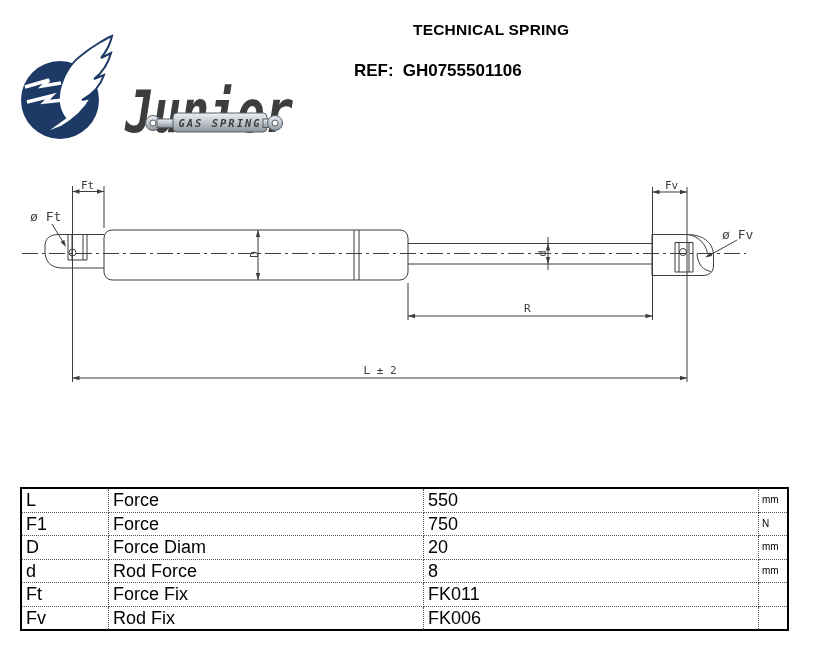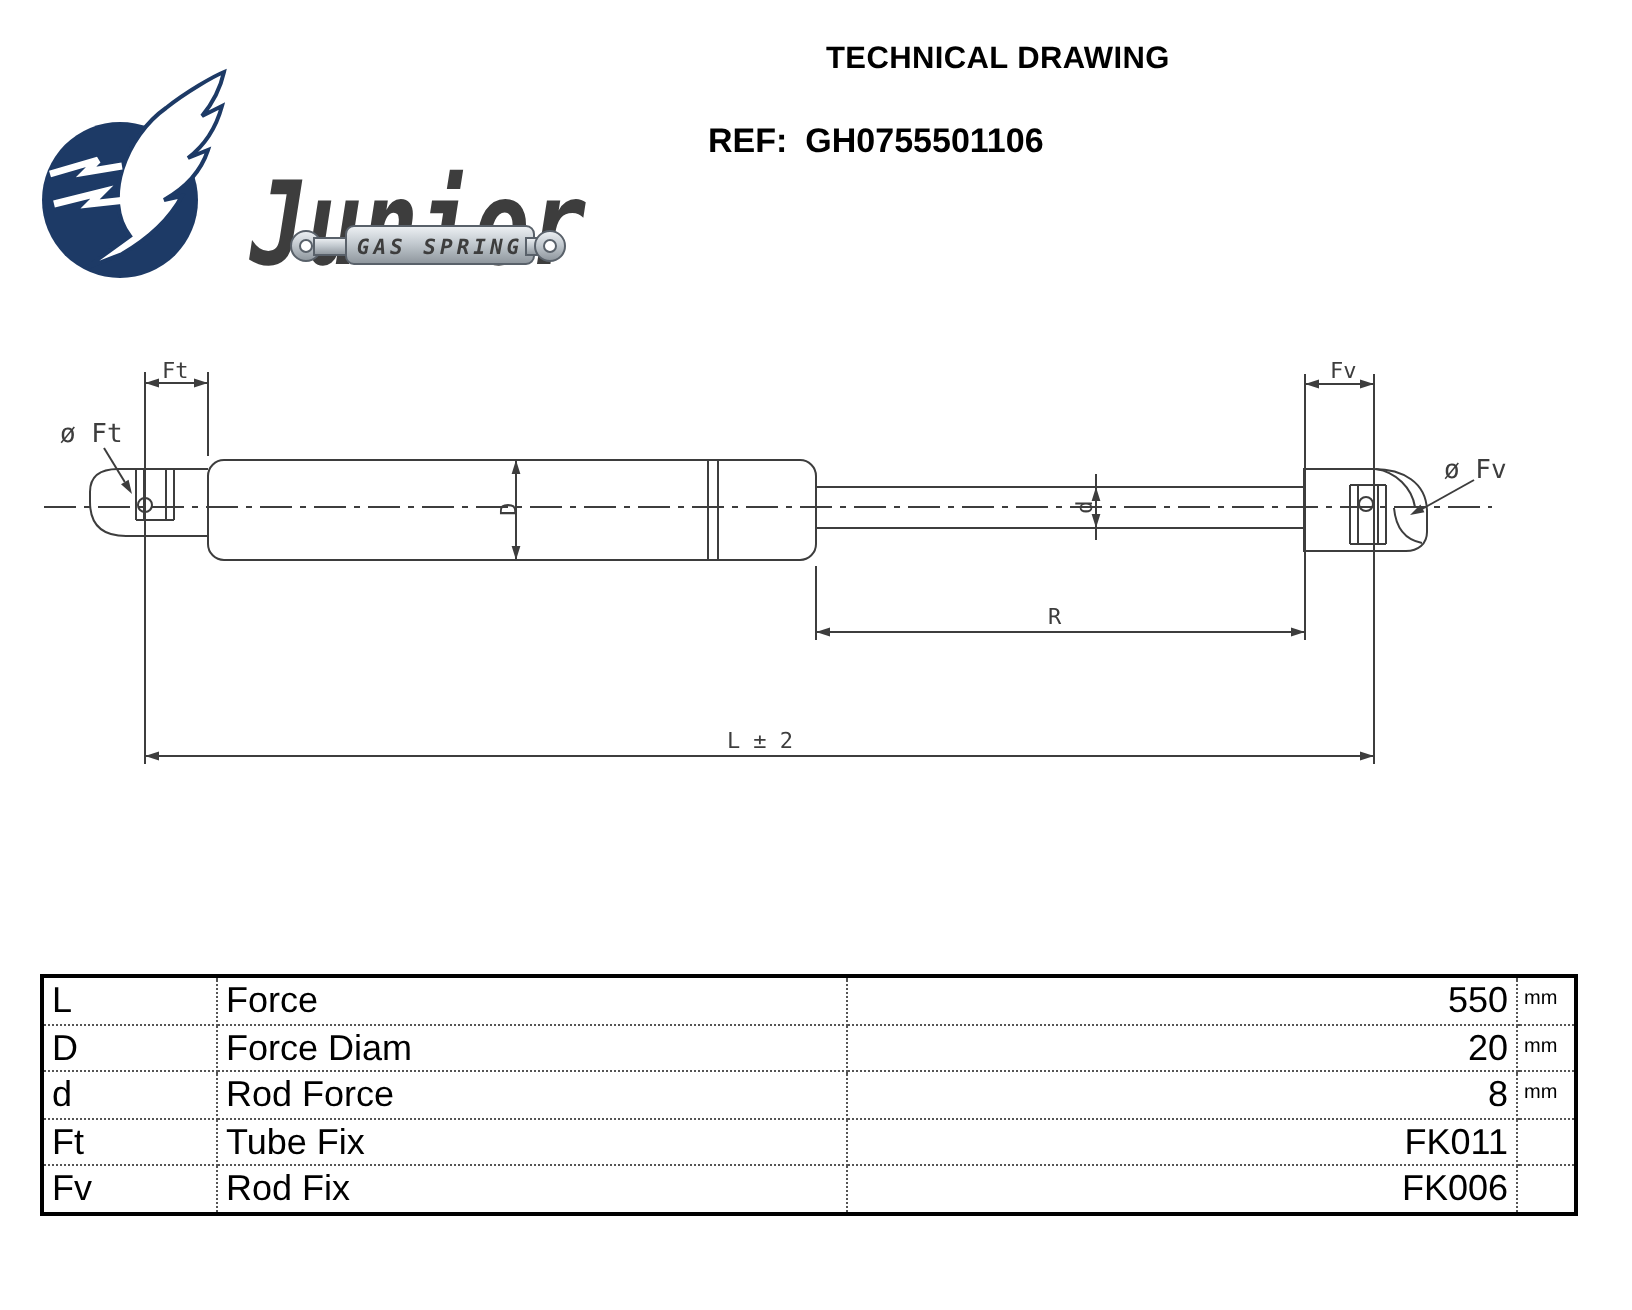--- a/index.html
+++ b/index.html
@@ -6,30 +6,30 @@
   body{width:816px;height:655px;position:relative;font-family:"Liberation Sans",sans-serif;overflow:hidden;}
   .abs{position:absolute;}
   #title{left:413px;top:21px;font-size:15.5px;font-weight:bold;color:#000;letter-spacing:.2px;}
   #refline{left:354px;top:61px;font-size:17px;font-weight:bold;color:#000;}
   #refline .gap{display:inline-block;width:9px;}
   
   #spec{left:20px;top:487px;width:750px;border-collapse:collapse;table-layout:fixed;border:2px solid #000;}
   #spec td{border:1px dotted #555;height:22.5px;font-size:18px;color:#000;padding:0 4px;white-space:nowrap;overflow:hidden;vertical-align:middle;line-height:1;}
   #spec td.sym{width:78px;}
   #spec td.nam{width:306px;}
-  #spec td.val{width:326px;text-align:right;}
+  #spec td.val{width:326px;text-align:left;}
   #spec td.uni{width:24px;font-size:10px;padding:0 1px 0 3px;}
   svg text{font-family:"DejaVu Sans Mono",monospace;fill:#3d3d3d;}
   .dl{stroke:#3d3d3d;stroke-width:1;fill:none;}
   .ah{fill:#3d3d3d;stroke:none;}
 </style>
 </head>
 <body>
 
-<div class="abs" id="title">TECHNICAL DRAWING</div>
+<div class="abs" id="title">TECHNICAL SPRING</div>
 <div class="abs" id="refline">
   <span>REF:</span><span class="gap"></span><span>GH0755501106</span>
 </div>
 
 <svg class="abs" style="left:15px;top:30px;" width="300" height="125" viewBox="0 0 300 125">
   <defs>
     <linearGradient id="steel" x1="0" y1="0" x2="0" y2="1">
       <stop offset="0" stop-color="#eef1f4"></stop>
       <stop offset="0.45" stop-color="#c3cad0"></stop>
       <stop offset="1" stop-color="#8d959c"></stop>
@@ -143,34 +143,40 @@
 
 <table class="abs" id="spec">
   <tbody>
       <tr>
         <td class="sym">L</td>
         <td class="nam">Force</td>
         <td class="val">550</td>
         <td class="uni">mm</td>
       </tr>
       <tr>
+        <td class="sym">F1</td>
+        <td class="nam">Force</td>
+        <td class="val">750</td>
+        <td class="uni">N</td>
+      </tr>
+      <tr>
         <td class="sym">D</td>
         <td class="nam">Force Diam</td>
         <td class="val">20</td>
         <td class="uni">mm</td>
       </tr>
       <tr>
         <td class="sym">d</td>
         <td class="nam">Rod Force</td>
         <td class="val">8</td>
         <td class="uni">mm</td>
       </tr>
       <tr>
         <td class="sym">Ft</td>
-        <td class="nam">Tube Fix</td>
+        <td class="nam">Force Fix</td>
         <td class="val">FK011</td>
         <td class="uni"></td>
       </tr>
       <tr>
         <td class="sym">Fv</td>
         <td class="nam">Rod Fix</td>
         <td class="val">FK006</td>
         <td class="uni"></td>
       </tr>
     </tbody>

